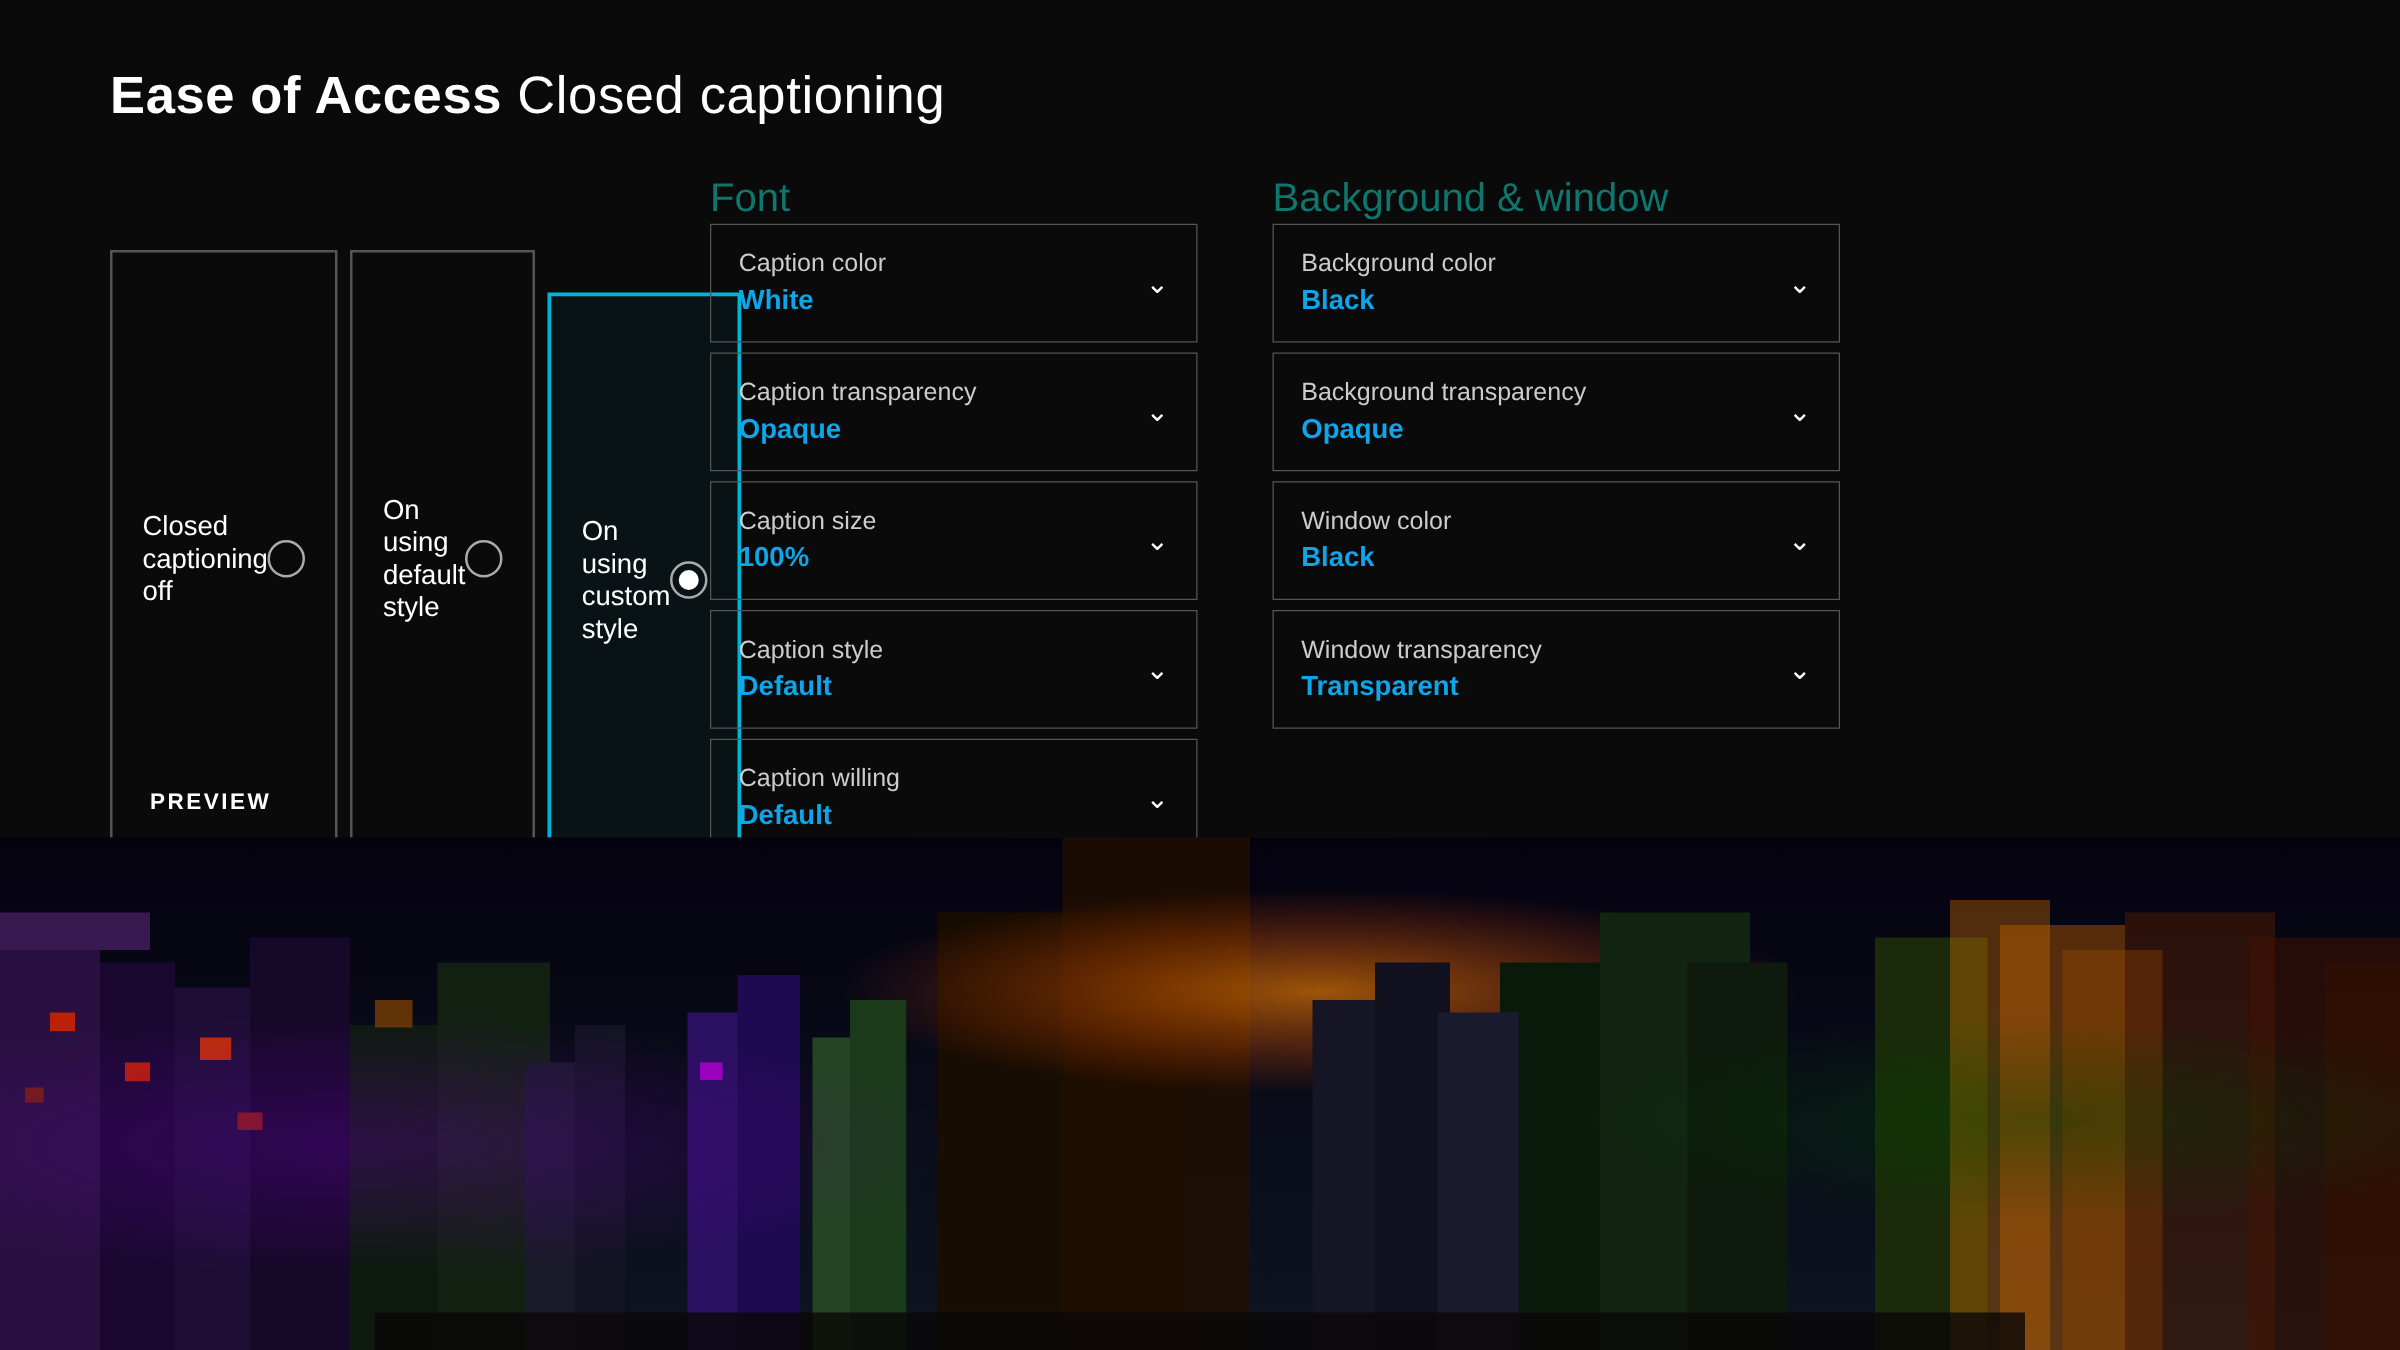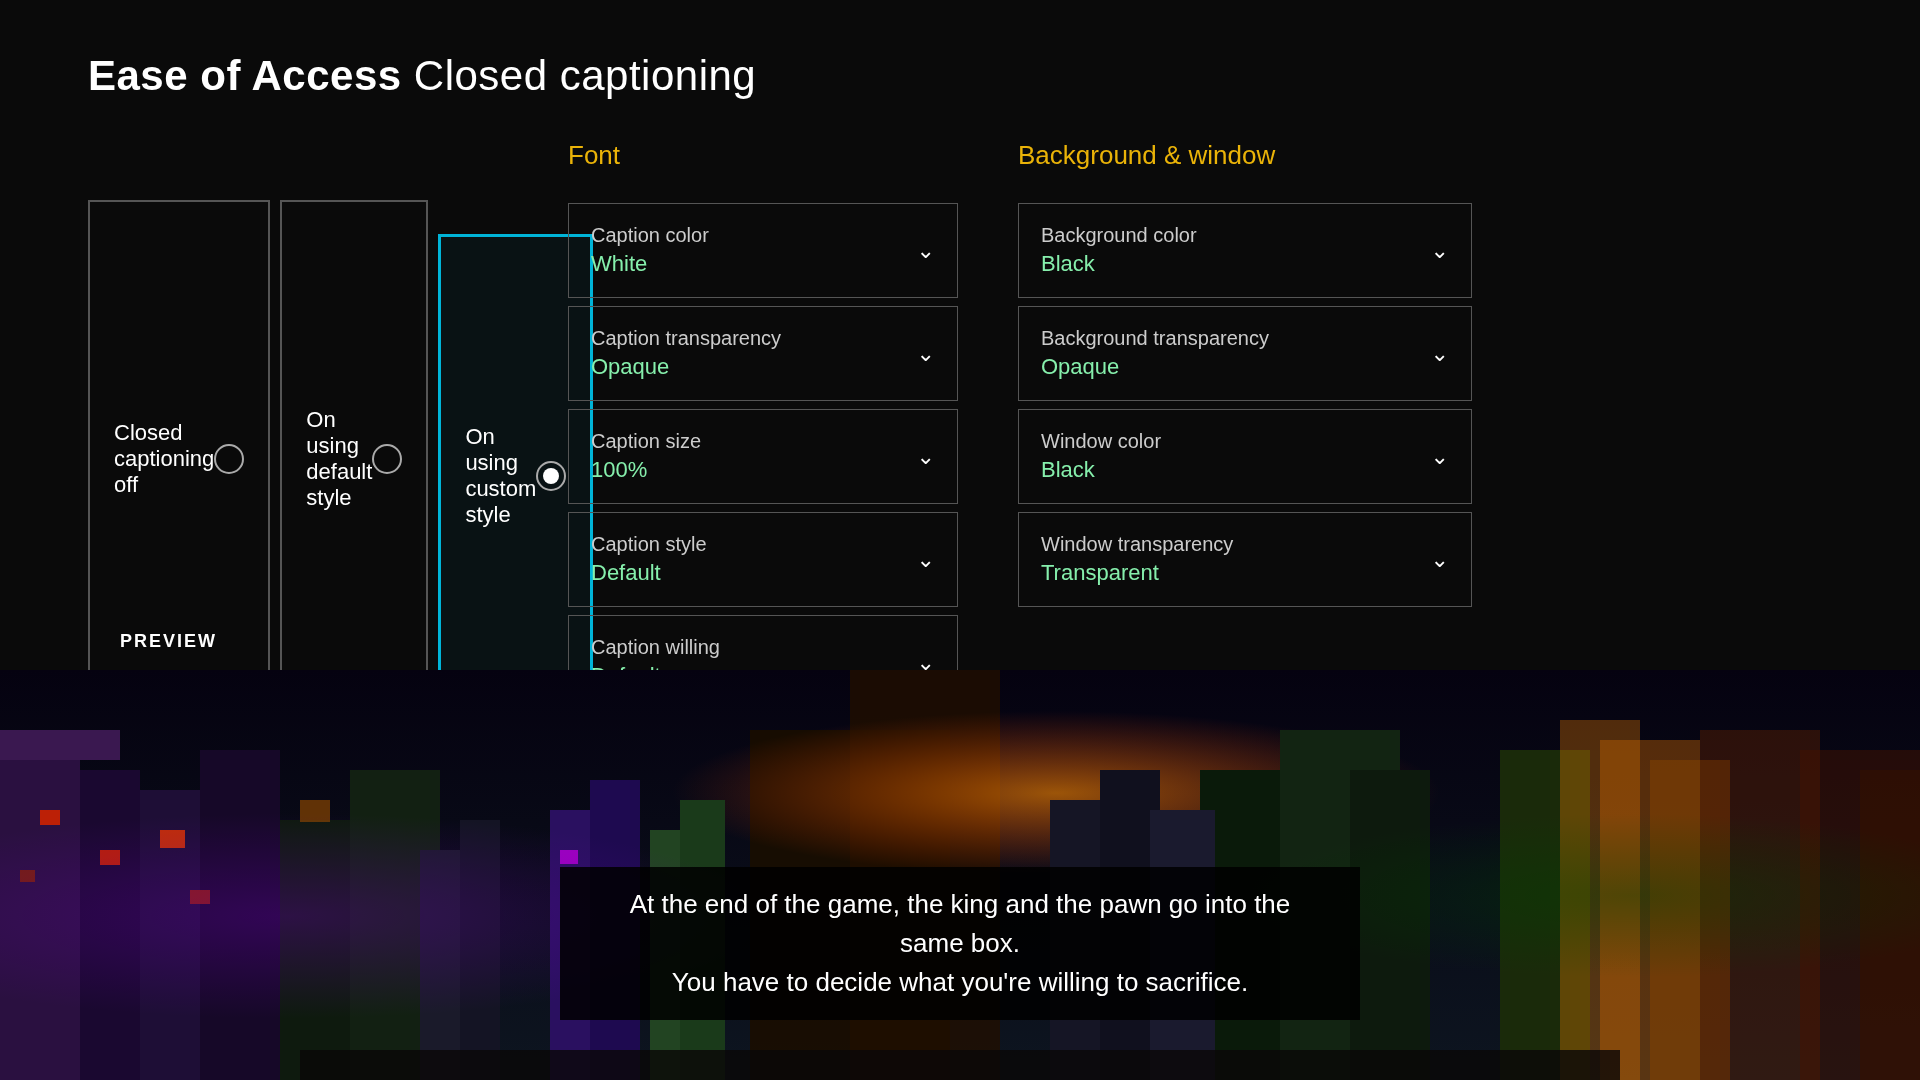--- a/index.html
+++ b/index.html
@@ -84,24 +84,24 @@
     }
 
     
     .font-column {
       width: 390px;
       display: flex;
       flex-direction: column;
     }
 
     .column-header {
-      font-size: 26px;
+      font-size: 32px;
       font-weight: 400;
-      margin-bottom: 32px;
-      color: #eab308;
+      margin-bottom: 2px;
+      color: #0f766e;
     }
 
     
     .bg-column {
       width: 454px;
       display: flex;
       flex-direction: column;
     }
 
     .dropdown-item {
@@ -122,21 +122,22 @@
       gap: 4px;
     }
 
     .dropdown-item .dropdown-label {
       font-size: 20px;
       color: #cccccc;
     }
 
     .dropdown-item .dropdown-value {
       font-size: 22px;
-      color: #86efac;
+      color: #0ea5e9;
+      font-weight: bold;
     }
 
     .chevron-down {
       font-size: 22px;
       color: #ffffff;
     }
 
     
     .preview-section {
       position: absolute;
@@ -379,18 +380,14 @@
       </radialGradient>
       <rect x="0" y="0" width="1920" height="410" fill="url(#purpleGlow)"></rect>
 
       <radialGradient id="greenGlow" cx="85%" cy="55%" r="20%">
         <stop offset="0%" stop-color="#004400" stop-opacity="0.4"></stop>
         <stop offset="100%" stop-color="#004400" stop-opacity="0"></stop>
       </radialGradient>
       <rect x="0" y="0" width="1920" height="410" fill="url(#greenGlow)"></rect>
     </svg>
 
-    <div class="preview-caption-box">
-      <p class="preview-caption-text">At the end of the game, the king and the pawn go into the same box.</p>
-      <p class="preview-caption-text">You have to decide what you're willing to sacrifice.</p>
-    </div>
   </div>
 </div>
 
 </body></html>

